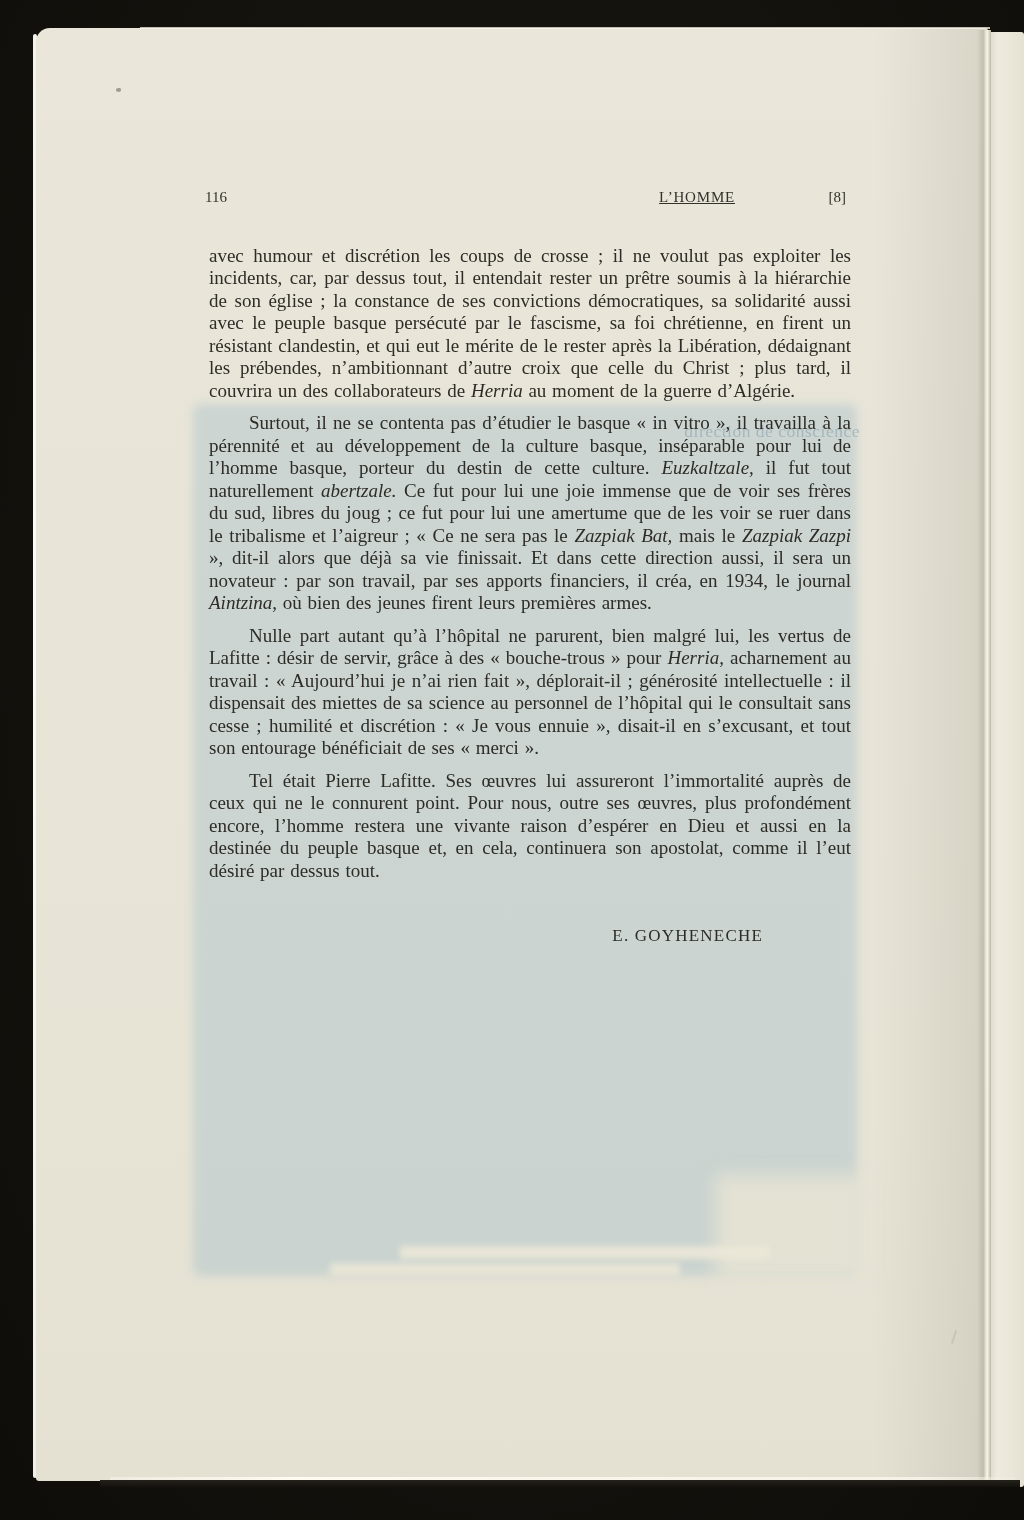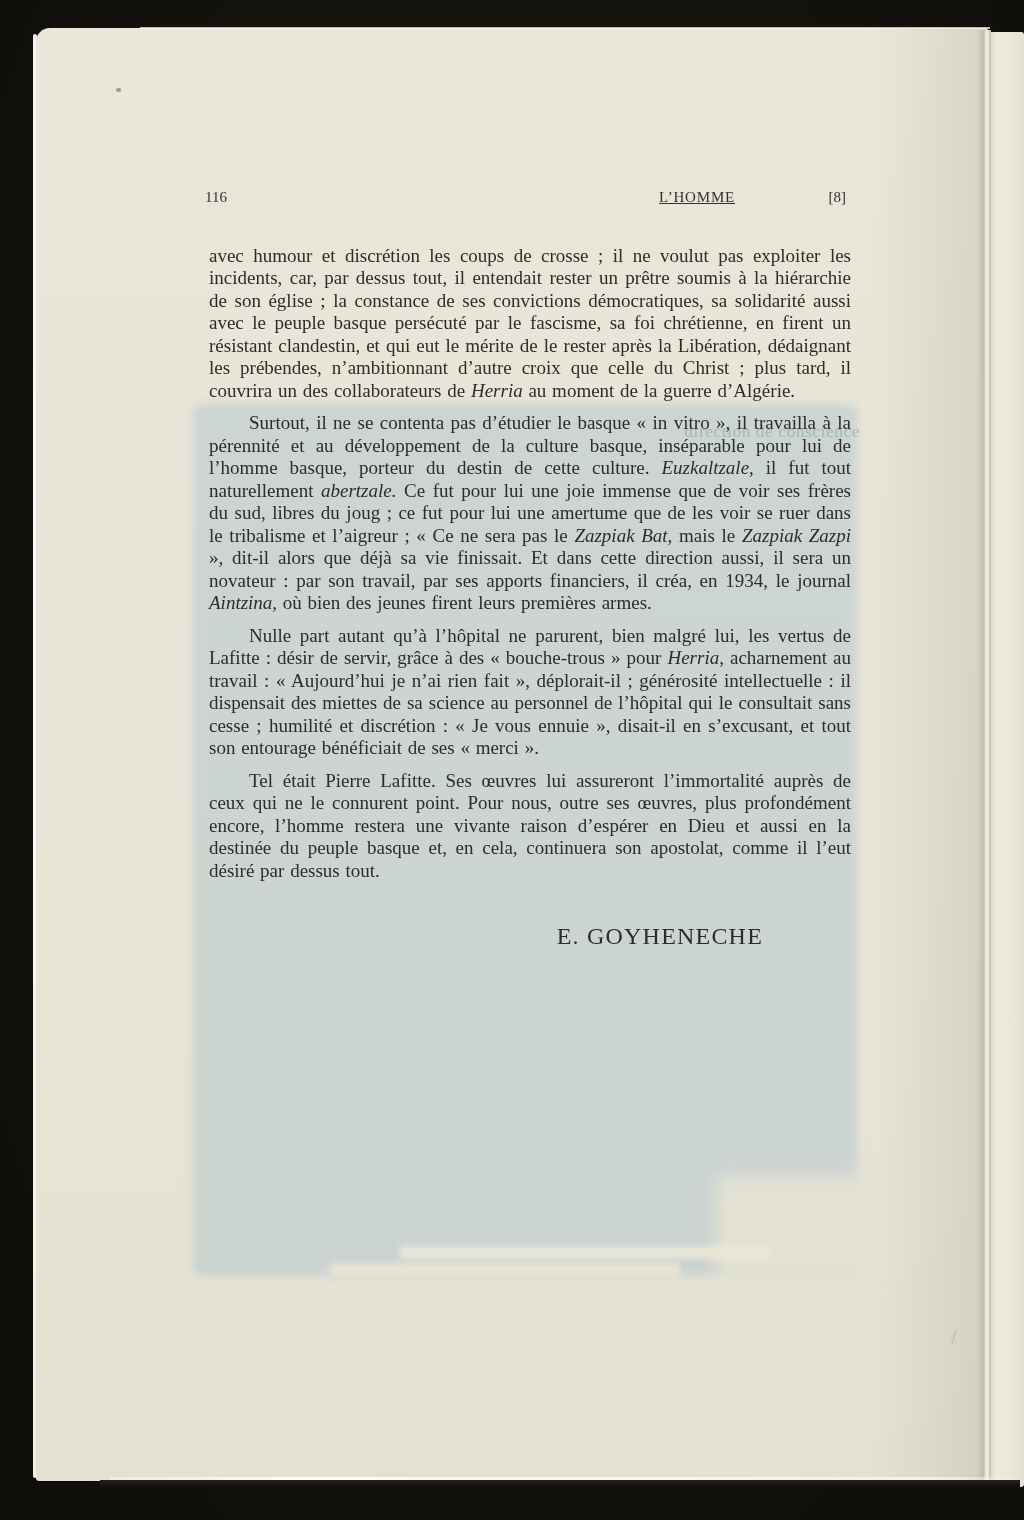--- a/index.html
+++ b/index.html
@@ -106,21 +106,21 @@
     text-align: justify;
     word-spacing: 1px;
   }
   .para + .para { margin-top: 10px; }
   .para.indent { text-indent: 40px; }
   .para em { font-style: italic; }
   .signature {
     margin-top: 43px;
     text-align: right;
     padding-right: 92px;
-    font-size: 24px;
+    font-size: 17px;
     letter-spacing: 1.2px;
     color: #2e2c27;
   }
 </style>
 </head>
 <body>
 
 <div class="stage">
 
   <div class="next-page-strip"></div>

